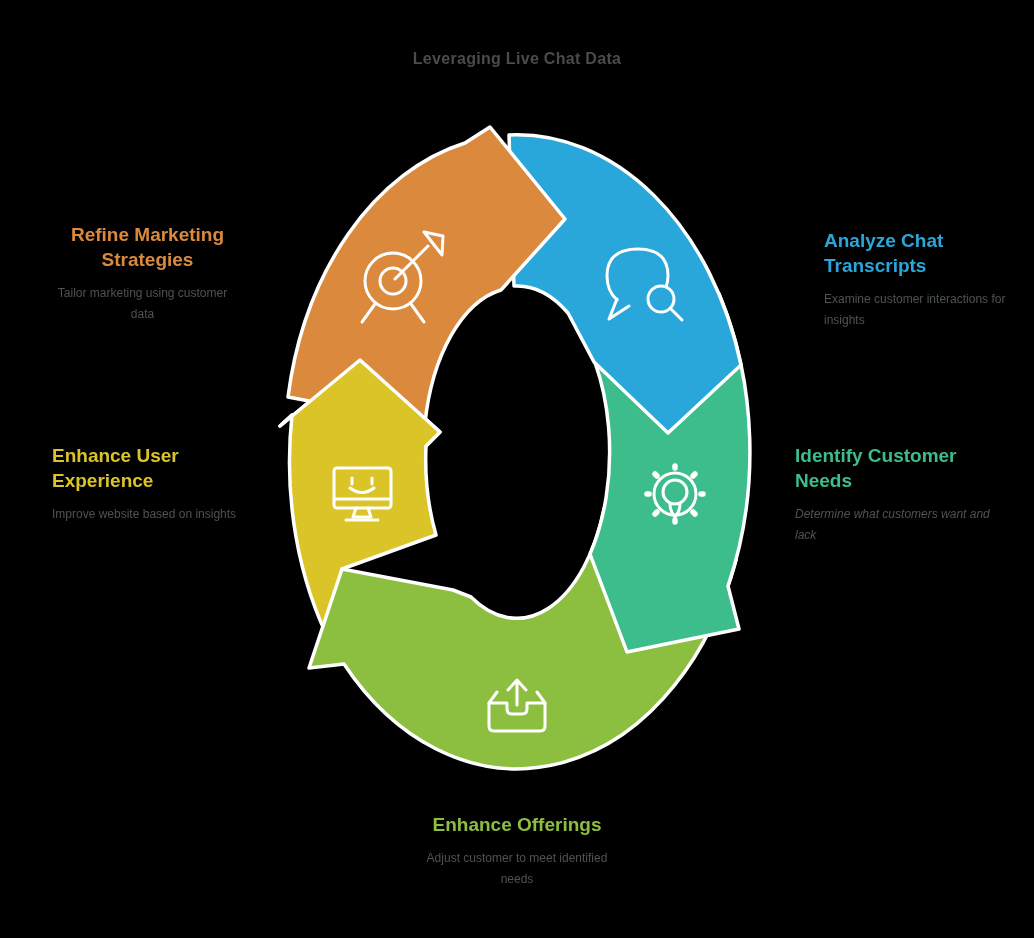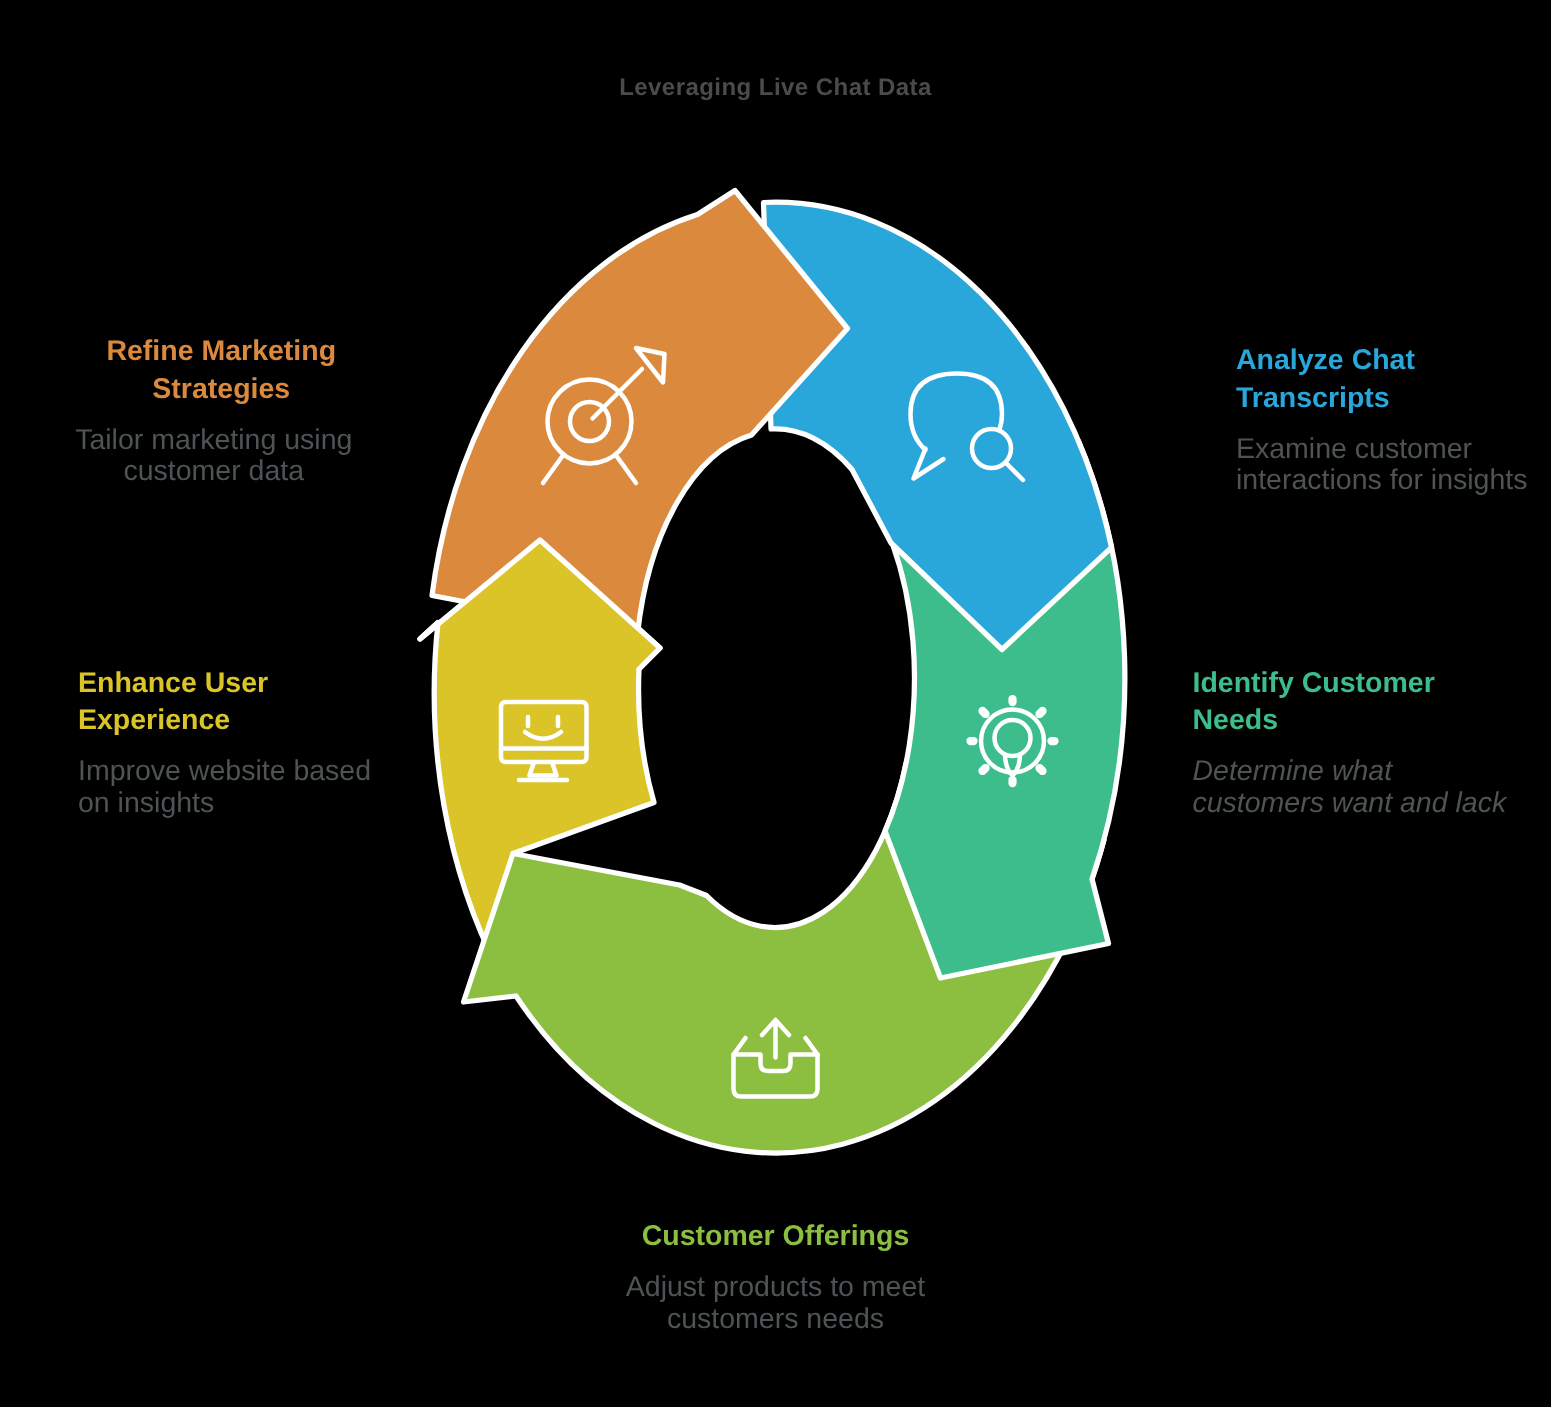--- a/index.html
+++ b/index.html
@@ -11,21 +11,21 @@
   .canvas{position:absolute;inset:0;width:1034px;height:938px;}
   .page-title{
     position:absolute;top:50px;left:0;width:1034px;text-align:center;
     font-size:16px;font-weight:bold;letter-spacing:.3px;
   }
   .label-block{position:absolute;}
   .label-block h2{
     margin:0;font-size:19px;font-weight:bold;line-height:25px;
   }
   .label-block p{
-    margin:11px 0 0 0;font-size:19px;line-height:21px;
+    margin:11px 0 0 0;font-size:12px;line-height:21px;
   }
   .align-right{text-align:center;}
   .align-right h2,.align-right p{margin-left:auto;}
   .align-center{text-align:center;}
   .align-center h2,.align-center p{margin-left:auto;margin-right:auto;}
   svg .seg{stroke:#fff;stroke-width:3.5;stroke-linejoin:round;}
   svg .seg-cap{stroke:none;}
   svg .outline{fill:none;stroke:#fff;stroke-width:3.5;stroke-linejoin:round;stroke-linecap:round;}
   svg .icon{fill:none;stroke:#fff;stroke-width:3;stroke-linecap:round;stroke-linejoin:round;}
   svg .icon-thick{fill:none;stroke:#fff;stroke-width:5.5;stroke-linecap:round;}
@@ -116,15 +116,15 @@
   <h2 style="max-width: 180px; color: rgb(60, 189, 139);">Identify Customer Needs</h2>
   <p style="max-width: 218px; color: rgb(78, 83, 85); font-style: italic;">Determine what customers want and lack</p>
 </div>
 
 <div class="label-block" style="top:443px;left:52px;width:235px">
   <h2 style="max-width: 150px; color: rgb(218, 196, 40);">Enhance User Experience</h2>
   <p style="max-width: 215px; color: rgb(78, 83, 85);">Improve website based on insights</p>
 </div>
 
 <div class="label-block align-center" style="top:812px;left:367px;width:300px">
-  <h2 style="color: rgb(140, 190, 63);">Customer Offerings</h2>
-  <p style="max-width: 200px; color: rgb(78, 83, 85);">Adjust products to meet customers needs</p>
+  <h2 style="color: rgb(140, 190, 63);">Enhance Offerings</h2>
+  <p style="max-width: 200px; color: rgb(78, 83, 85);">Adjust customer to meet identified needs</p>
 </div>
 
 </body></html>

